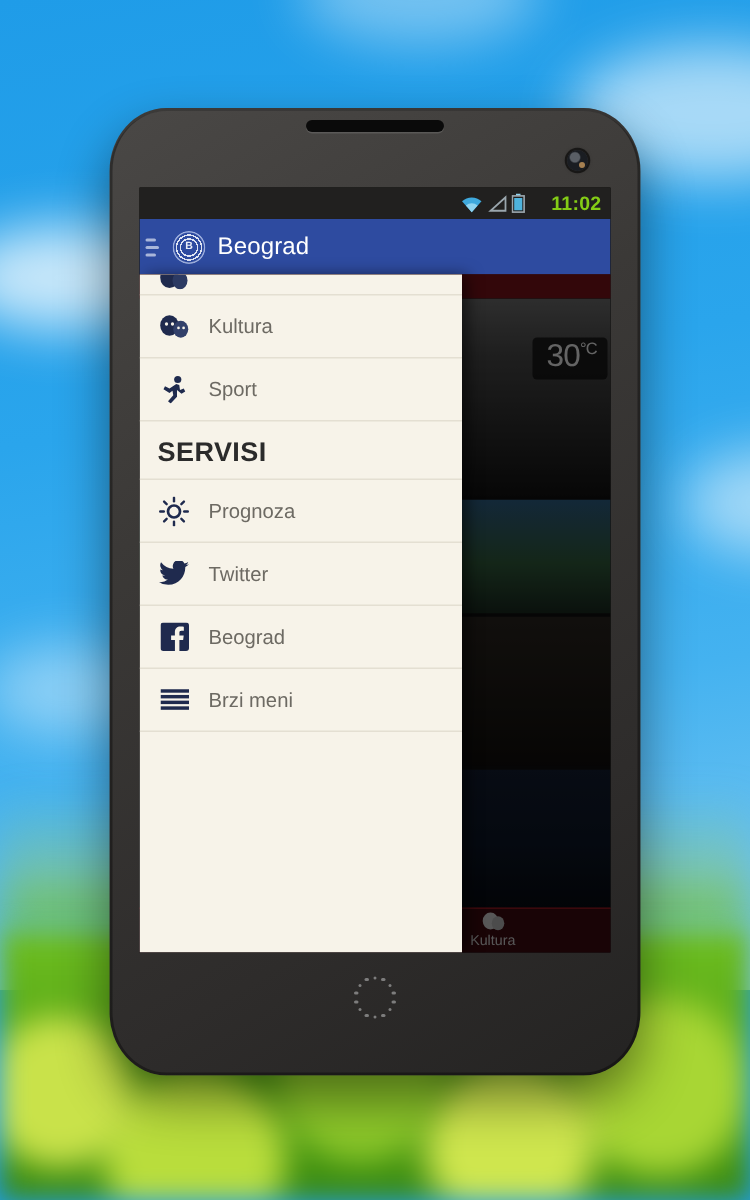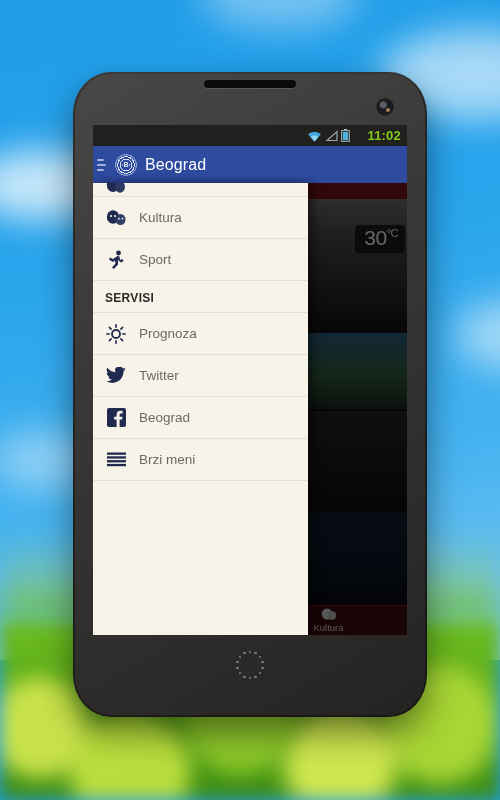--- a/index.html
+++ b/index.html
@@ -193,21 +193,21 @@
     box-shadow:4px 0 10px rgba(0,0,0,.55);
   }
   .d-item {
     height:42px; display:flex; align-items:center; gap:12px;
     padding-left:12px; border-bottom:1px solid #e4dfd2;
   }
   .d-item.partial { height:14px; align-items:flex-end; overflow:hidden; }
   .d-ico { width:22px; height:22px; flex:none; display:flex; align-items:center; justify-content:center; }
   .d-label { font-size:13.5px; color:#6d6a63; }
   .d-section {
-    padding:10px 0 7px 12px; font-size:12px; font-weight:bold;
+    padding:10px 0 7px 12px; font-size:18px; font-weight:bold;
     color:#2b2b2b; letter-spacing:.3px; border-bottom:1px solid #e4dfd2;
   }
 
   
   .chinwrap {
     position:absolute; left:20px; top:563px; width:314px; height:82px;
     display:flex; align-items:flex-start; justify-content:center; padding-top:14px;
   }
   .homebtn {
     width:32px; height:32px; border-radius:50%; position:relative;

